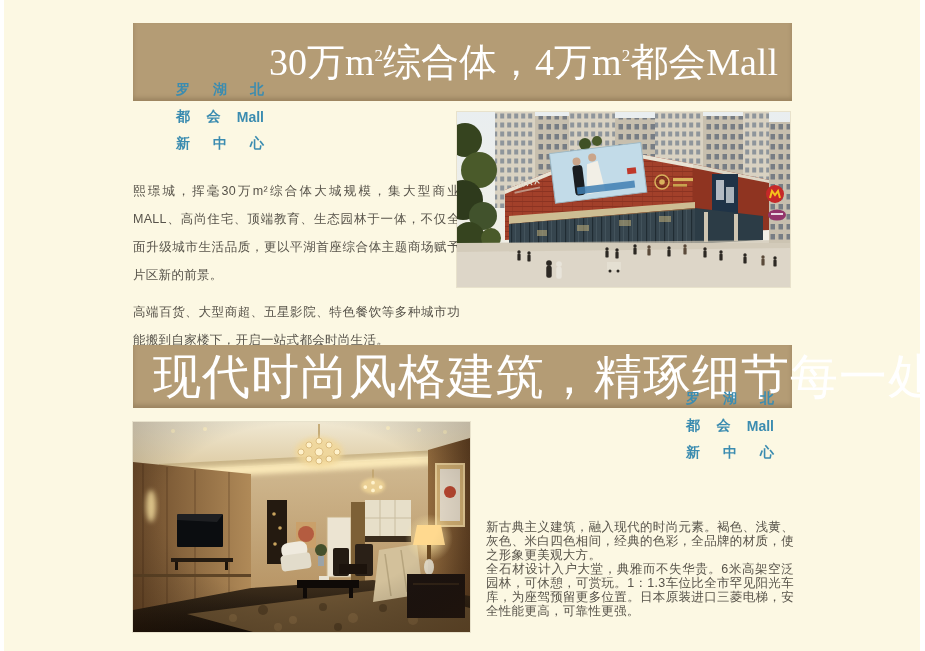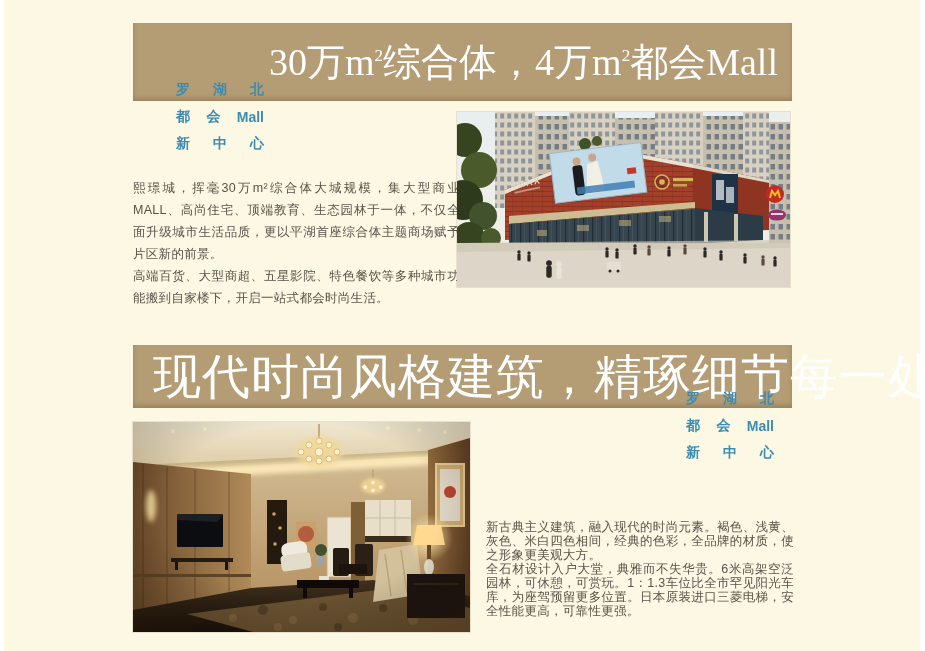--- a/index.html
+++ b/index.html
@@ -17,23 +17,23 @@
   .banner-title{margin:0;color:var(--title-text);font-family:"Liberation Serif","DejaVu Serif",serif;
           font-weight:400;white-space:nowrap;}
   .banner-top .banner-title{font-size:38px;line-height:78px;text-align:right;padding-right:14px;}
   .banner-bottom .banner-title{font-size:48px;line-height:63px;text-align:left;padding-left:20px;letter-spacing:1px;}
   .banner-title sup{font-size:0.45em;vertical-align:super;line-height:0;}
   .tagline{position:absolute;width:88px;color:var(--tagline-blue);font-size:14px;font-weight:700;}
   .tagline-top{left:176px;top:76px;}
   .tagline-bottom{left:686px;top:385px;}
   .tl-row{display:flex;justify-content:space-between;align-items:center;height:27px;}
   .copy{position:absolute;color:var(--body-text);font-size:12.5px;letter-spacing:.3px;}
-  .copy p{margin:0;line-height:22px;text-align:justify;}
+  .copy p{margin:0;line-height:28px;text-align:justify;}
   .copy-top{left:133px;top:177px;width:327px;}
-  .copy-top p + p{}
+  .copy-top p + p{margin-top:9px;}
   .copy-bottom{left:486px;top:520px;width:308px;}
   .copy-bottom p{line-height:14px;}
   .photo{position:absolute;margin:0;overflow:hidden;box-shadow:0 0 0 1px rgba(90,70,40,.12);}
   .photo-mall{left:457px;top:112px;width:333px;height:175px;}
   .photo-interior{left:133px;top:422px;width:337px;height:210px;}
   .photo svg{display:block;width:100%;height:100%;}
 </style>
 </head>
 <body>
 

